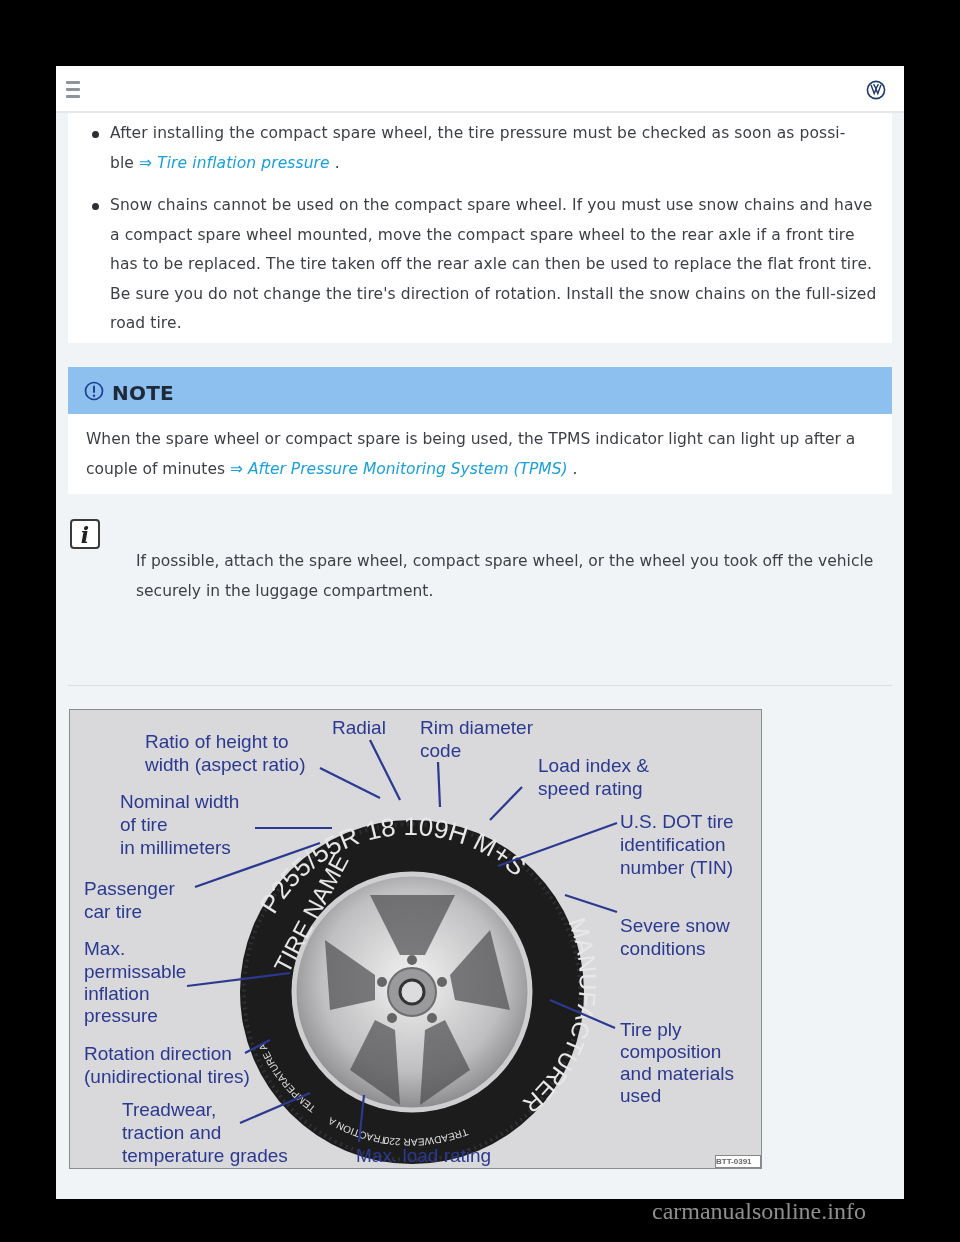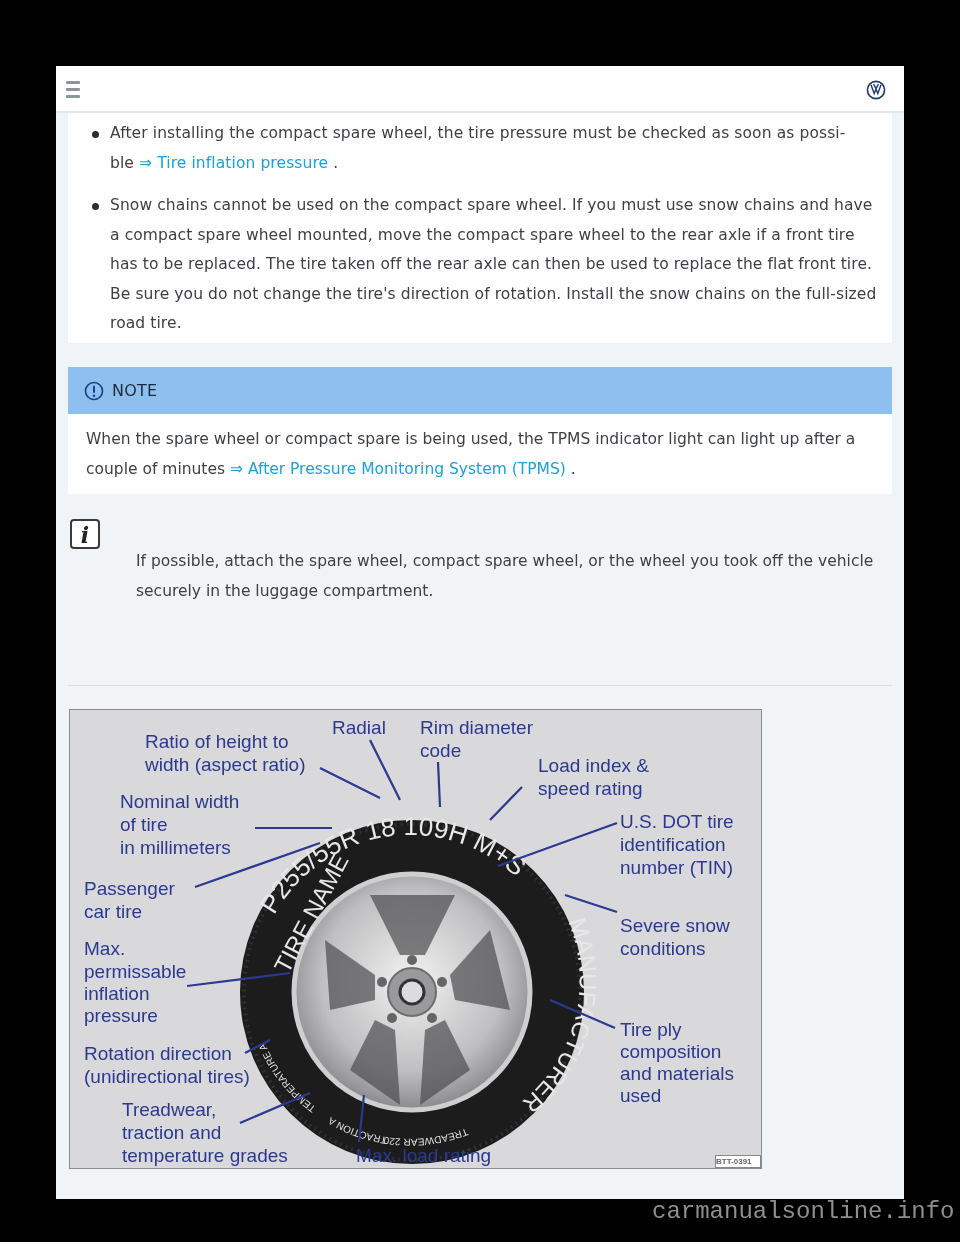--- a/index.html
+++ b/index.html
@@ -7,35 +7,35 @@
   body { position: relative; font-family: "DejaVu Sans", sans-serif; }
   .frame { position: absolute; left: 56px; top: 66px; width: 848px; height: 1133px; background: #f1f4f6; overflow: hidden; }
   .topbar { position: absolute; left: 0; top: 0; width: 848px; height: 47px; background: #fff; border-bottom: 2px solid #e4e8eb; }
   .hamburger { position: absolute; left: 10px; top: 15px; width: 14px; height: 18px; cursor: pointer; }
   .hamburger span { display: block; width: 14px; height: 3px; background: #8a959c; border-radius: 1px; margin-bottom: 4px; }
   .vw-logo { position: absolute; right: 18px; top: 14px; width: 20px; height: 20px; }
   .card { position: absolute; left: 12px; background: #fff; width: 824px; }
   .list-card { top: 47px; height: 230px; }
   .bullet { position: absolute; left: 42px; width: 760px; font-size: 15.5px; line-height: 29.5px; color: #3c3f44; letter-spacing: 0.1px; }
   .bullet::before { content: ""; position: absolute; left: -18px; top: 12px; width: 7px; height: 7px; border-radius: 50%; background: #2b2e33; }
-  .link { color: #1aa0dc; cursor: pointer; }
+  .link { color: #1aa0dc; font-style: italic; cursor: pointer; }
   .note-card { top: 301px; height: 127px; }
   .note-head { height: 47px; background: #8dbfef; position: relative; }
   .note-icon { position: absolute; left: 16px; top: 14px; width: 20px; height: 20px; }
-  .note-title { position: absolute; left: 44px; top: 14px; font-size: 16px; color: #1e2a3a; font-weight: normal; letter-spacing: 0.2px; }
+  .note-title { position: absolute; left: 44px; top: 14px; font-size: 20px; color: #1e2a3a; font-weight: bold; letter-spacing: 0.2px; }
   .note-body { position: absolute; left: 18px; top: 58px; width: 790px; font-size: 15.5px; line-height: 29.5px; color: #3c3f44; }
   .info-icon { position: absolute; left: 14px; top: 453px; width: 30px; height: 30px; border: 2px solid #3a3a3a; border-radius: 4px; background: #fff; }
   .info-icon span { position: absolute; left: 0; top: 1px; width: 26px; text-align: center; font-family: "DejaVu Serif", serif; font-weight: bold; font-style: italic; font-size: 22px; color: #222; }
   .info-text { position: absolute; left: 48px; top: 481px; width: 780px; font-size: 15.5px; line-height: 29.5px; color: #3c3f44; margin-left: 32px; }
   .section-title { position: absolute; left: 12px; top: 585px; font-size: 24px; font-weight: bold; color: #1aa0dc; letter-spacing: 0.2px; }
   .section-rule { position: absolute; left: 12px; top: 619px; width: 824px; height: 1px; background: #d9dee2; }
   .figure { position: absolute; left: 13px; top: 643px; width: 693px; height: 460px; background: #d9d9db; border: 1px solid #8c8c8c; overflow: hidden; }
   .figure svg { position: absolute; left: 0; top: 0; }
   .fig-id { position: absolute; right: 0; bottom: 0; width: 46px; height: 13px; background: #fff; border: 1px solid #888; font-size: 8px; color: #666; text-align: left; line-height: 11px; font-family: "Liberation Sans", sans-serif; font-weight: bold; }
-  .watermark { position: absolute; left: 652px; top: 1198px; font-family: Liberation Mono, monospace; font-size: 24px; color: #8f8f8f; letter-spacing: 0px; }
+  .watermark { position: absolute; left: 652px; top: 1198px; font-family: Liberation Serif, serif; font-size: 24px; color: #8f8f8f; letter-spacing: 0px; }
 </style>
 </head>
 <body>
 
 <div class="frame">
 
   <div class="topbar">
     <div class="hamburger">
       <span></span>
         <span></span>

